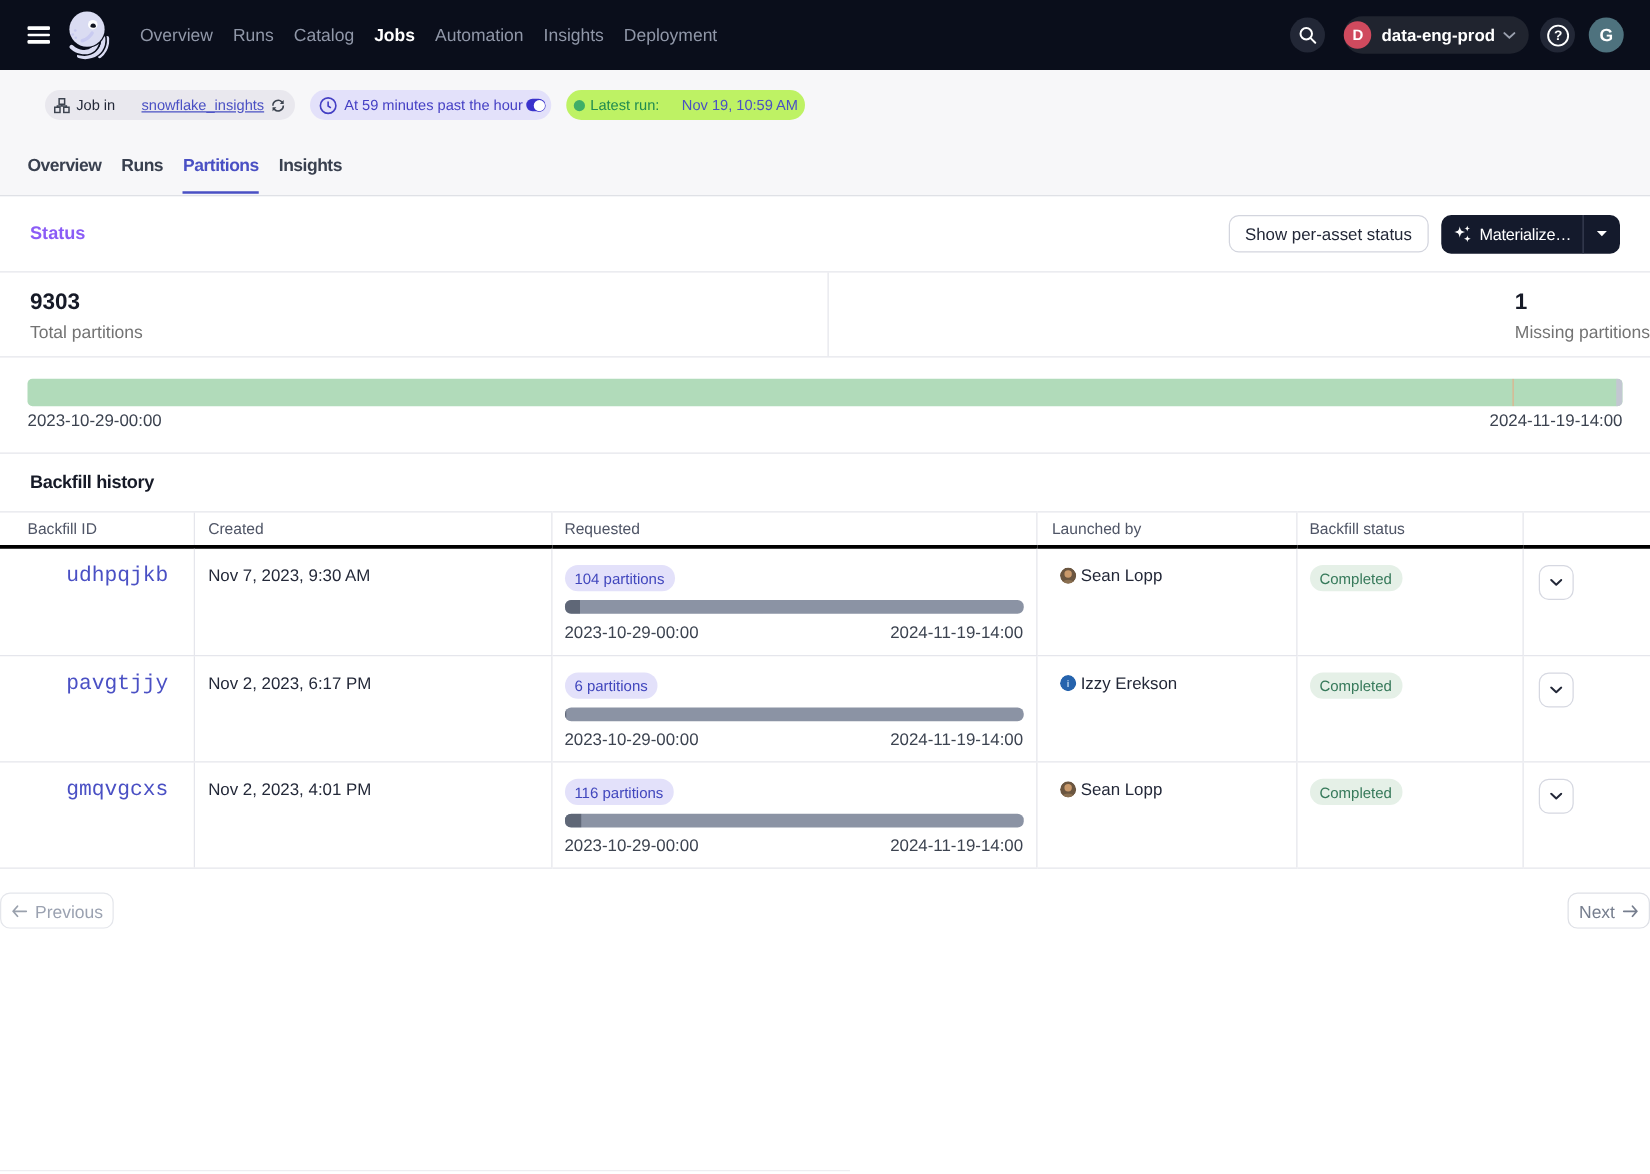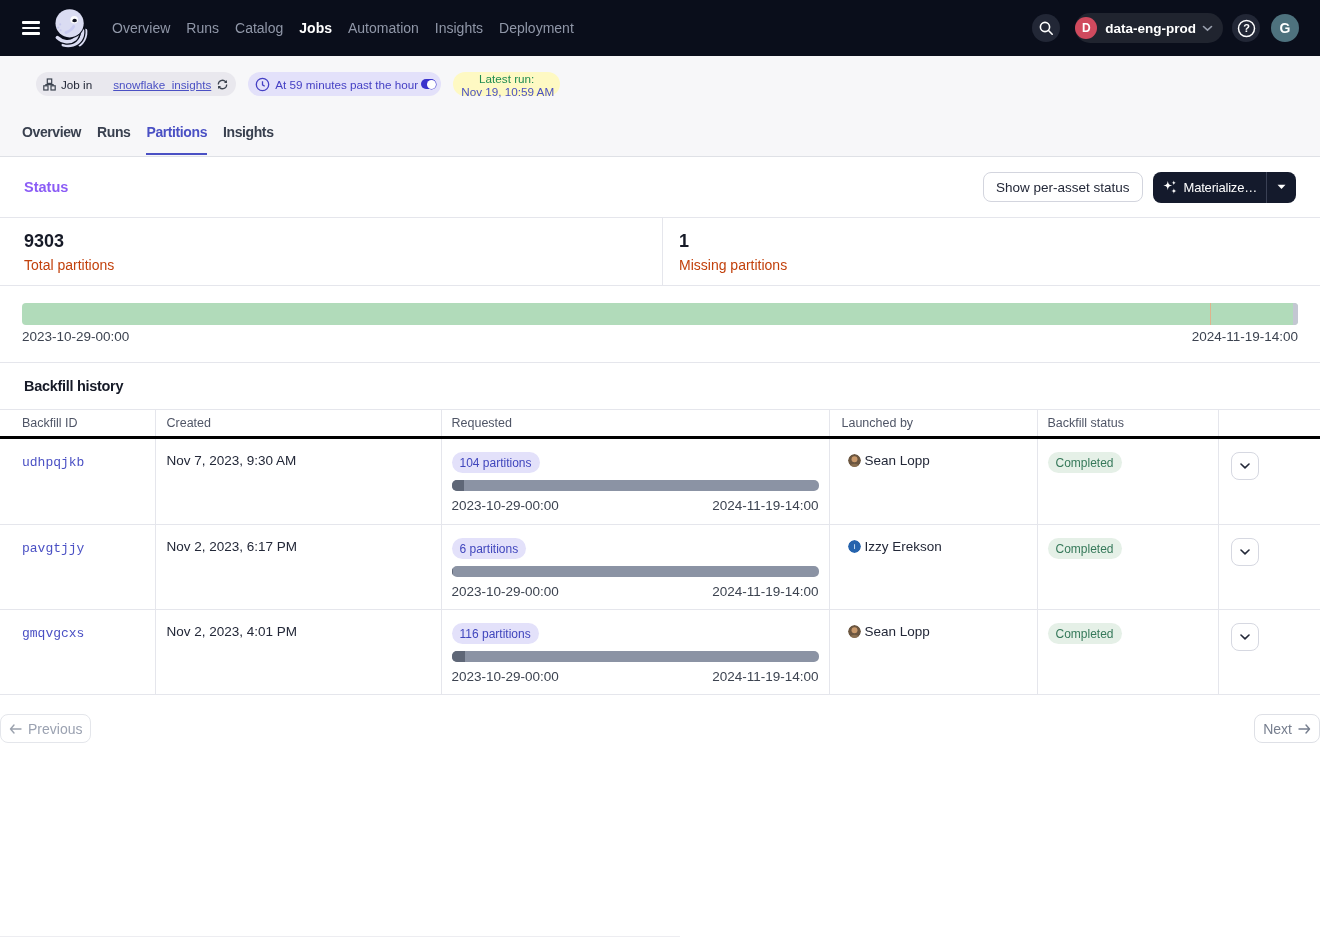--- a/index.html
+++ b/index.html
@@ -25,46 +25,46 @@
 .crumbrow { display:flex; align-items:center; padding:16px 24px 0 24px; height:40px; }
 .crumb { font-size:17px; white-space:nowrap; }
 .crumb a { color:#4a50c4; }
 .crumb .sep { color:#1c2230; margin:0 6px; }
 .crumb b { font-weight:700; color:#161a27; letter-spacing:-0.2px; }
 .tag { height:24px; border-radius:12px; display:flex; align-items:center; font-size:11.7px; padding:0 7px; margin-left:12px; white-space:nowrap; }
 .tag svg { margin-right:5px; flex:none; }
 .tag-gray { background:#e9e8ee; color:#232838; }
 .tag-gray a { color:#4a50c4; margin-left:21px;text-decoration:underline; }
 .tag-purple { background:#e3e1fa; color:#443fc4; padding-right:5px; }
-.tag-green { background:#fef9c3; color:#1f8b50; padding:0 6px;flex-direction:column; }
-.tag-green a { color:#4a50c4; margin-left:2px; }
+.tag-green { background:#bef264; color:#1f8b50; padding:0 6px; }
+.tag-green a { color:#4a50c4; margin-left:18px; }
 .dot { width:9px; height:9px; border-radius:50%; background:#3fae68; margin-right:4px; }
 .toggle { width:15px; height:10px; background:#3a33cc; border-radius:5px; position:relative; margin-left:3px; }
 .toggle::after { content:""; position:absolute; right:0; top:0.5px; width:9px; height:9px; border-radius:50%; background:#fff; box-shadow:0 0 0 0.5px #3a33cc; }
 .tabs { display:flex; gap:16px; padding:0 22px; margin-top:29px; }
 .tab { font-size:14px; line-height:14px; font-weight:700; color:#39404f; padding-bottom:14px; letter-spacing:-0.4px; }
 .tab.active { color:#4a50c4; border-bottom:2px solid #4a50c4; }
 
 
 .statusrow { display:flex; align-items:center; padding:0 24px; height:60px; }
 .statusrow h2 { font-size:14.5px; font-weight:700; color:#8b5cf6; }
 .btn { height:30px; background:#fff; border:1px solid #d3d5de; border-radius:8px; display:flex; align-items:center; padding:0 12px; font-size:13.5px; color:#232838; }
 .showbtn { margin-left:auto; }
 .matgroup { display:flex; margin-left:10px; height:31px; background:#141a2c; border-radius:8px; color:#fff; align-items:stretch; }
 .matmain { display:flex; align-items:center; padding:0 9px; font-size:13px; letter-spacing:-0.2px; }
 .matmain svg { margin-right:6px; }
 .matcaret { display:flex; align-items:center; padding:0 10px; border-left:1px solid #3a4054; }
 
 
-.stats { display:flex; border-top:1px solid #e5e6ec; border-bottom:1px solid #e5e6ec; }
+.stats { display:flex; border-top:1px solid #e5e6ec; border-bottom:1px solid #e5e6ec;justify-content:space-between; }
 .statcell { padding:13px 0 13px 24px; }
 .statcell:first-child { width:663px; border-right:1px solid #e5e6ec; }
 .statcell:last-child { padding-left:16px; }
 .statnum { font-size:18px; line-height:20px; font-weight:700; color:#161a27; }
-.statlabel { font-size:14px; line-height:14px; color:#c2410c; margin-top:7px; }
+.statlabel { font-size:14px; line-height:14px; color:#737373; margin-top:7px; }
 
 
 .barwrap { padding:17px 22px 0 22px; }
 .pbar { height:22px; border-radius:4px; background:#b1dbba; position:relative; overflow:hidden; }
 .pbar .tick { position:absolute; top:0; bottom:0; left:1188px; width:1px; background:#dfb28c; }
 .pbar .miss { position:absolute; top:0; bottom:0; right:0; width:5px; background:#c3c7d2; }
 .barlabels { display:flex; justify-content:space-between; font-size:13.5px; line-height:15px; color:#3c4350; margin-top:4px; }
 
 
 .bfhead { border-top:1px solid #e5e6ec; margin-top:18px; padding:15px 24px 15px 24px; font-size:14.5px; font-weight:700; color:#161a27; letter-spacing:-0.3px; }
@@ -72,21 +72,21 @@
 table.bft th { font-size:12.5px; font-weight:400; color:#4f5566; text-align:left; border-top:1px solid #e5e6ec; border-bottom:3px solid #000000; height:28px; padding:0 12px; }
 table.bft th.c2, table.bft td.c2 { padding-left:11px; }
 table.bft th.c3, table.bft td.c3 { padding-left:10px; }
 table.bft th.c5, table.bft td.c5 { padding-left:10px; }
 table.bft td.c6 { padding-left:12px; }
 table.bft td { vertical-align:top; padding:13px 12px 11px; border-bottom:1px solid #e5e6ec; }
 table.bft tr:nth-child(n+3) td { padding-bottom:10px; }
 table.bft th + th, table.bft td + td { border-left:1px solid #e5e6ec; }
 .col1 { width:155px; } .col2 { width:286px; } .col3 { width:388px; } .col4 { width:208px; } .col5 { width:181px; } .col6 { width:102px; }
 th.c1, td.c1 { padding-left:22px !important; }
-.bfid { font-family:"Liberation Mono", monospace; font-size:13px; color:#4a50c4; }
+.bfid { font-family:"Liberation Mono", monospace; font-size:17px; color:#4a50c4;margin-left:31px; }
 .created { font-size:13.5px; color:#232838; padding-top:1px; }
 .chip { display:inline-flex; align-items:center; height:21px; border-radius:11px; background:#e3e1fa; color:#4046bd; font-size:12px; padding:0 8px; }
 .chip-green { background:#e5f0e7; color:#36795a; }
 .reqbar { margin-top:7px; height:11px; border-radius:5px; background:#8b93a4; position:relative; overflow:hidden; width:367px; }
 .reqbar .done { position:absolute; left:0; top:0; bottom:0; background:#5f6777; }
 .reqdates { display:flex; justify-content:space-between; width:367px; font-size:13.5px; color:#3c4350; margin-top:7px; line-height:15px; }
 .launch { display:flex; align-items:center; font-size:13.5px; color:#232838; padding-top:1px; }
 .launch .av { width:13px; height:13px; border-radius:50%; margin:0 4px 0 6px; flex:none; }
 .ddbtn { width:28px; height:28px; border:1px solid #d6d8e1; border-radius:8px; background:#fff; display:flex; align-items:center; justify-content:center; margin:0; }
 

